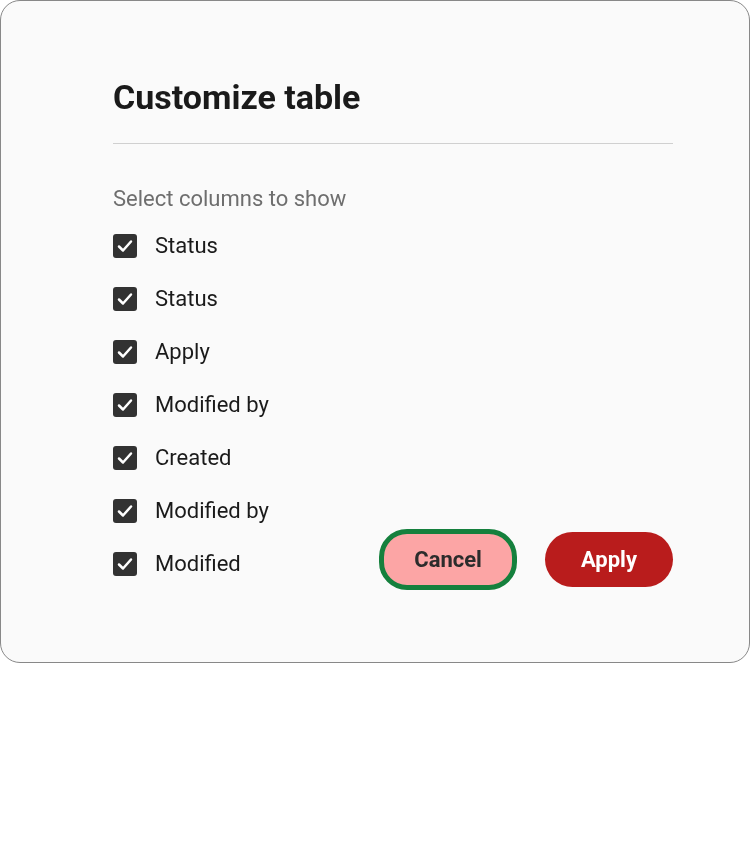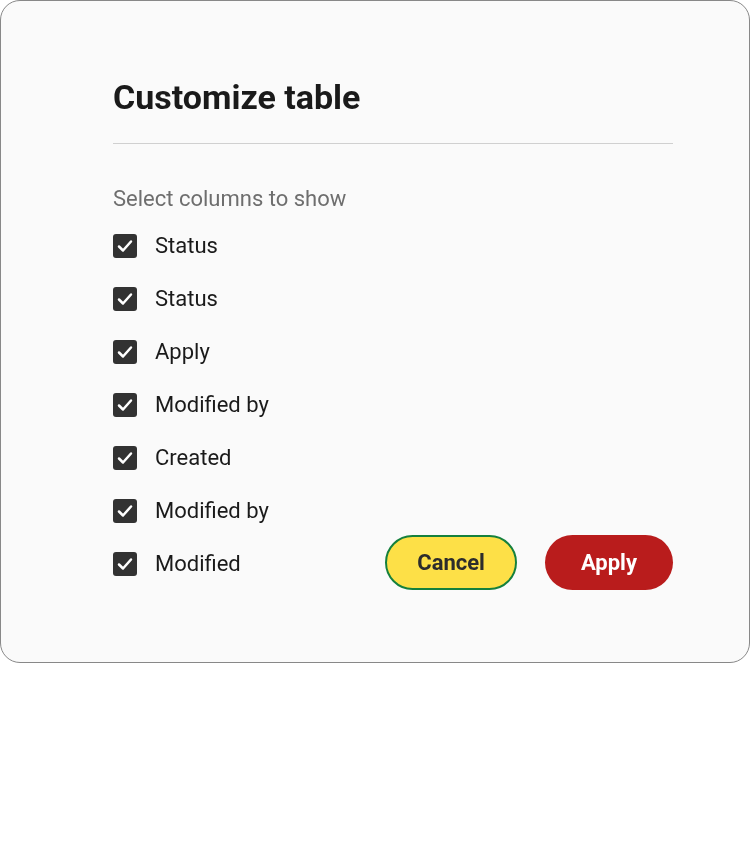--- a/index.html
+++ b/index.html
@@ -79,23 +79,23 @@
     .btn {
       font-size: 22px;
       font-weight: 700;
       padding: 13px 30px;
       border-radius: 28px;
       cursor: pointer;
       border: none;
       font-family: inherit;
     }
     .btn-cancel {
-      background: #fde047;
+      background: #fca5a5;
       color: #2c2c2c;
-      border: 2px solid #15803d;
+      border: 5px solid #15803d;
     }
     .btn-apply {
       background: #b91c1c;
       color: #fff;
       padding: 15px 36px;
     }
   </style>
 </head>
 <body>
 

